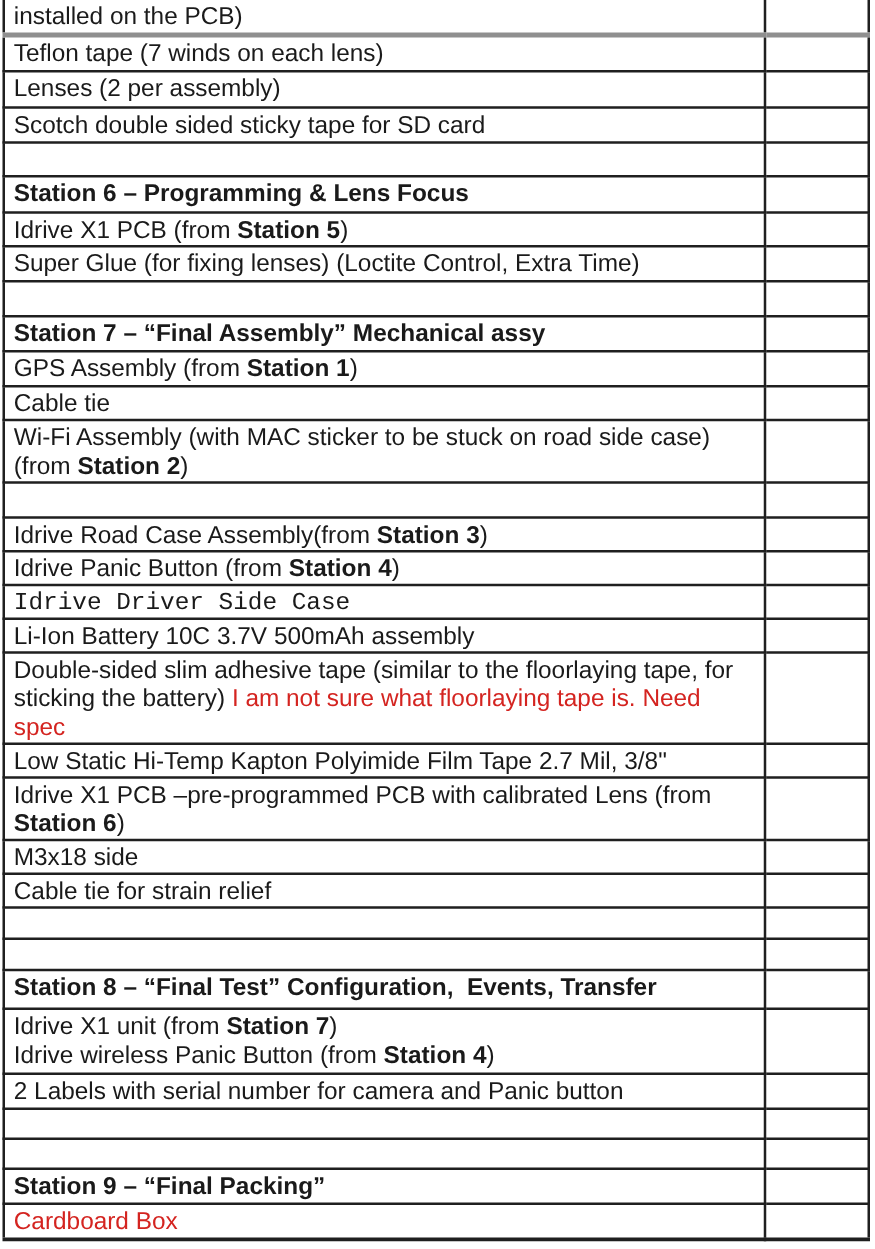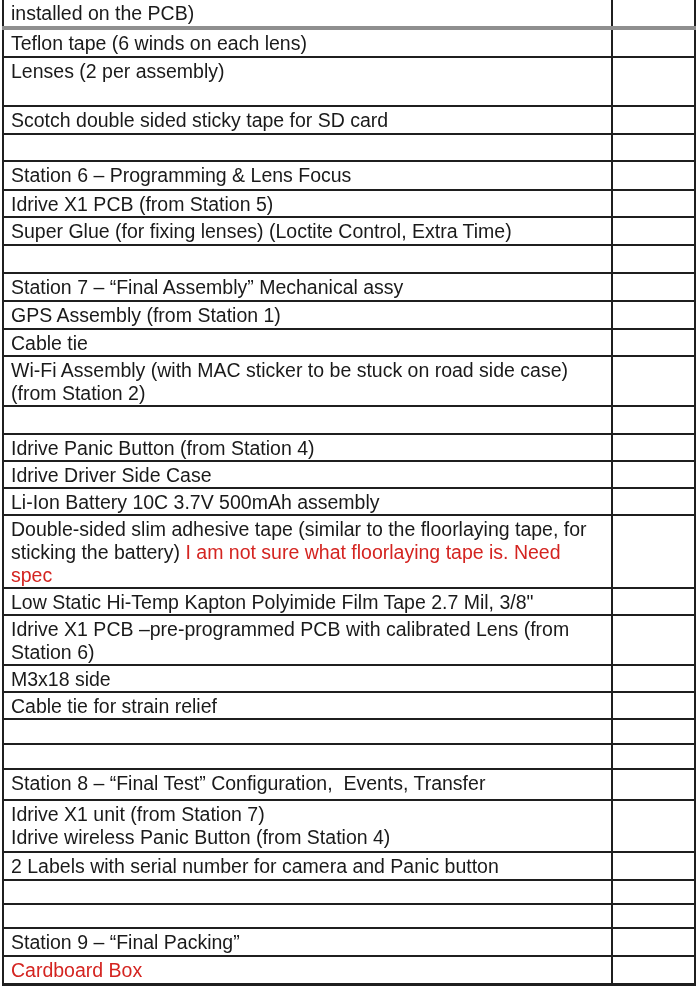--- a/index.html
+++ b/index.html
@@ -36,42 +36,42 @@
     font-size: 19.5px;
     line-height: 23px;
     white-space: pre-wrap;
     overflow: hidden;
   }
   tr.first-row td {
     border-top: none;
     border-bottom: 4px solid var(--pagebreak, #8f8f8f);
   }
   tr.header-row td.cell-item { font-weight: bold; }
-  span.b { font-weight: normal; }
+  span.b { font-weight: bold; }
   span.r { color: var(--red, #d42420); }
 </style>
 </head>
 <body>
 
 <div class="page">
   <table class="parts">
     <colgroup>
       <col class="c-left">
       <col class="c-right">
     </colgroup>
     <tbody id="parts-tbody">
         <tr class="first-row" style="height: 28px;">
           <td class="cell-item"><span>installed on the PCB)</span></td>
           <td class="cell-status"></td>
         </tr>
         <tr style="height: 29px;">
-          <td class="cell-item"><span>Teflon tape (6 winds on each lens)</span></td>
+          <td class="cell-item"><span>Teflon tape (7 winds on each lens)</span></td>
           <td class="cell-status"></td>
         </tr>
-        <tr style="height: 49px;">
+        <tr style="height: 29px;">
           <td class="cell-item"><span>Lenses (2 per assembly)</span></td>
           <td class="cell-status"></td>
         </tr>
         <tr style="height: 28px;">
           <td class="cell-item"><span>Scotch double sided sticky tape for SD card</span></td>
           <td class="cell-status"></td>
         </tr>
         <tr style="height: 27px;">
           <td class="cell-item"></td>
           <td class="cell-status"></td>
@@ -106,25 +106,29 @@
         </tr>
         <tr style="height: 47px;">
           <td class="cell-item"><span>Wi-Fi Assembly (with MAC sticker to be stuck on road side case)
 (from </span><span class="b">Station 2</span><span>)</span></td>
           <td class="cell-status"></td>
         </tr>
         <tr style="height: 28px;">
           <td class="cell-item"></td>
           <td class="cell-status"></td>
         </tr>
+        <tr style="height: 27px;">
+          <td class="cell-item"><span>Idrive Road Case Assembly(from </span><span class="b">Station 3</span><span>)</span></td>
+          <td class="cell-status"></td>
+        </tr>
         <tr style="height: 27px; padding-left: 36px;">
           <td class="cell-item"><span>Idrive Panic Button (from </span><span class="b">Station 4</span><span>)</span></td>
           <td class="cell-status"></td>
         </tr>
-        <tr style="height: 27px;">
+        <tr style="height: 27px; font-family: Liberation Mono, monospace;">
           <td class="cell-item"><span>Idrive Driver Side Case</span></td>
           <td class="cell-status"></td>
         </tr>
         <tr style="height: 27px;">
           <td class="cell-item"><span>Li-Ion Battery 10C 3.7V 500mAh assembly</span></td>
           <td class="cell-status"></td>
         </tr>
         <tr style="height: 69px;">
           <td class="cell-item"><span>Double-sided slim adhesive tape (similar to the floorlaying tape, for
 sticking the battery) </span><span class="r">I am not sure what floorlaying tape is. Need

